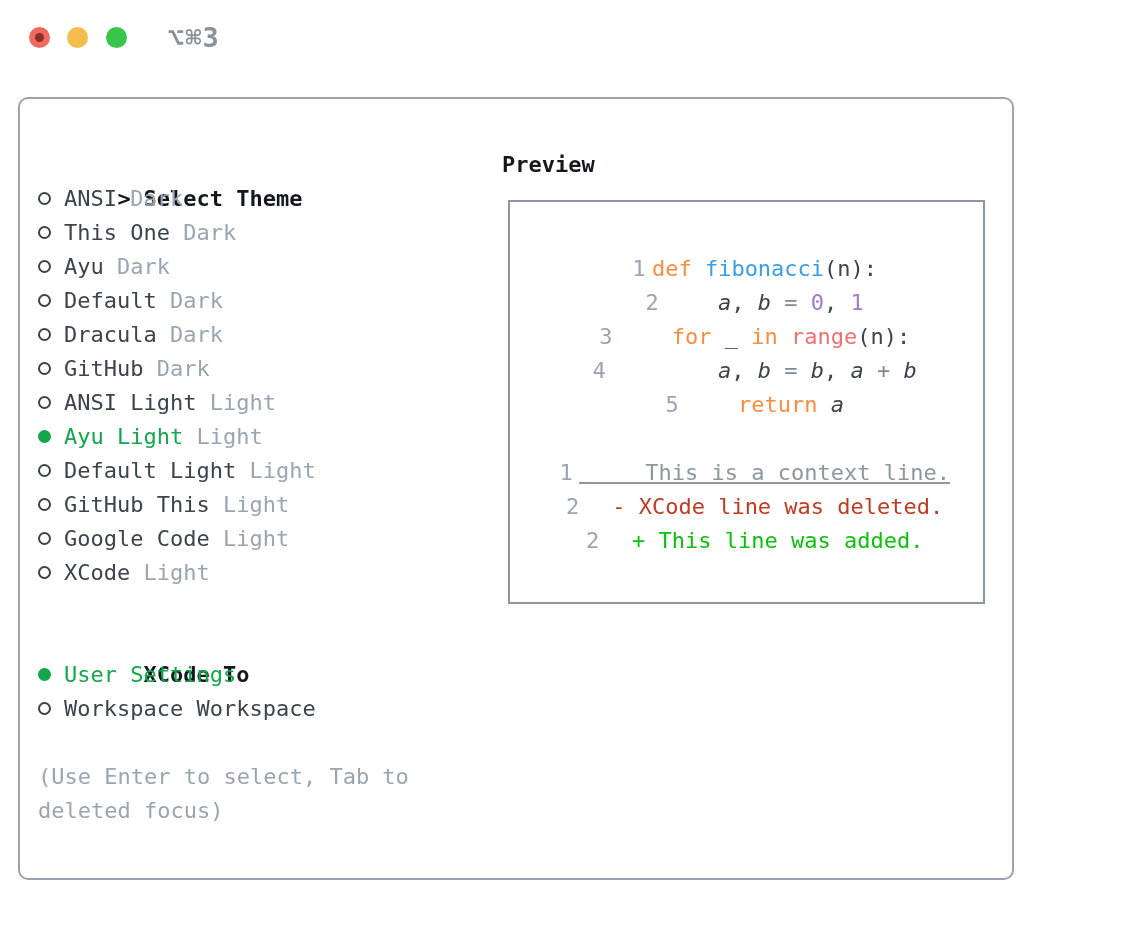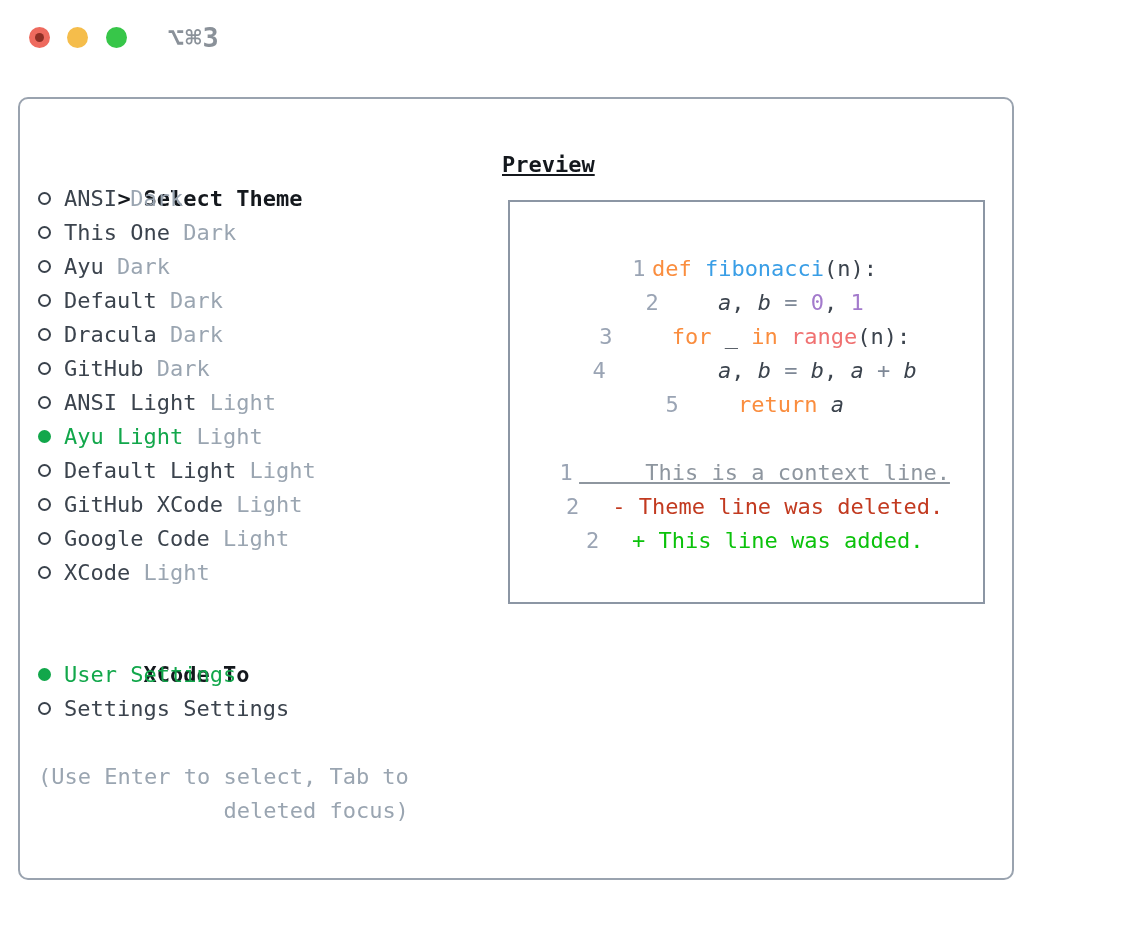--- a/index.html
+++ b/index.html
@@ -46,25 +46,25 @@
   .row{height:34px;line-height:34px;font-size:22px;white-space:pre;color:var(--text-dark);}
   .row.blank{height:34px;}
   .marker{display:inline-block;width:26px;color:var(--heading);font-weight:bold;}
   .dot{display:inline-block;width:13px;height:13px;border:2px solid #3a424c;border-radius:50%;
        vertical-align:middle;margin-top:-4px;}
   .dot.filled{background:var(--green-ui);border-color:var(--green-ui);}
   .item-name{color:var(--text-dark);text-align:right;}
   .theme-item.selected .item-name{color:var(--green-ui);}
   .variant{color:var(--muted);}
   .section-title{color:var(--heading);font-weight:bold;}
-  .hint{color:var(--muted);text-align:right;}
+  .hint{color:var(--muted);}
 
   
   .preview-title{position:absolute;left:482px;top:49px;height:34px;line-height:34px;
-                 font-size:22px;font-weight:bold;color:var(--heading);text-decoration:underline;}
+                 font-size:22px;font-weight:bold;color:var(--heading);}
   .preview-box{position:absolute;left:488px;top:101px;width:477px;height:404px;
                border:2px solid var(--preview-border);padding:50px 10px 0 20px;background:#fff;text-align:center;}
   .crow{height:34px;line-height:34px;font-size:22px;white-space:pre;}
   .ln{display:inline-block;width:26px;color:var(--line-number);}
   .c-kw{color:var(--kw);}
   .c-fn{color:var(--fn);}
   .c-num{color:var(--const);}
   .c-call{color:var(--call);margin-top:36px;}
   .c-var{color:var(--text-dark);font-style:italic;}
   .c-op{color:var(--op);}
@@ -95,34 +95,34 @@
     <div id="theme-list">
         <div class="row theme-item"><span class="marker"><span class="dot"></span></span><span class="item-name">ANSI</span><span class="variant"> Dark</span></div>
         <div class="row theme-item"><span class="marker"><span class="dot"></span></span><span class="item-name">This One</span><span class="variant"> Dark</span></div>
         <div class="row theme-item"><span class="marker"><span class="dot"></span></span><span class="item-name">Ayu</span><span class="variant"> Dark</span></div>
         <div class="row theme-item"><span class="marker"><span class="dot"></span></span><span class="item-name">Default</span><span class="variant"> Dark</span></div>
         <div class="row theme-item"><span class="marker"><span class="dot"></span></span><span class="item-name">Dracula</span><span class="variant"> Dark</span></div>
         <div class="row theme-item"><span class="marker"><span class="dot"></span></span><span class="item-name">GitHub</span><span class="variant"> Dark</span></div>
         <div class="row theme-item"><span class="marker"><span class="dot"></span></span><span class="item-name">ANSI Light</span><span class="variant"> Light</span></div>
         <div class="row theme-item selected"><span class="marker"><span class="dot filled"></span></span><span class="item-name">Ayu Light</span><span class="variant"> Light</span></div>
         <div class="row theme-item"><span class="marker"><span class="dot"></span></span><span class="item-name">Default Light</span><span class="variant"> Light</span></div>
-        <div class="row theme-item"><span class="marker"><span class="dot"></span></span><span class="item-name">GitHub XCode</span><span class="variant"> Light</span></div>
+        <div class="row theme-item"><span class="marker"><span class="dot"></span></span><span class="item-name">GitHub This</span><span class="variant"> Light</span></div>
         <div class="row theme-item"><span class="marker"><span class="dot"></span></span><span class="item-name">Google Code</span><span class="variant"> Light</span></div>
         <div class="row theme-item"><span class="marker"><span class="dot"></span></span><span class="item-name">XCode</span><span class="variant"> Light</span></div>
       </div>
 
     <div class="row blank"></div>
 
     <div class="row">
       <span class="marker"></span><span class="section-title">XCode To</span>
     </div>
 
     <div id="apply-options">
         <div class="row theme-item selected"><span class="marker"><span class="dot filled"></span></span><span class="item-name">User Settings</span></div>
-        <div class="row theme-item"><span class="marker"><span class="dot"></span></span><span class="item-name">Settings Settings</span></div>
+        <div class="row theme-item"><span class="marker"><span class="dot"></span></span><span class="item-name">Workspace Workspace</span></div>
       </div>
 
     <div class="row blank"></div>
 
     <div id="hint-lines">
         <div class="row hint">(Use Enter to select, Tab to</div>
         <div class="row hint">deleted focus)</div>
       </div>
   </div>
 
@@ -130,18 +130,18 @@
 
   <div class="preview-box">
     <div id="preview-code">
         <div class="crow"><span class="ln">1</span><span class="c-kw">def </span><span class="c-fn">fibonacci</span><span class="c-pl">(n):</span></div>
         <div class="crow"><span class="ln">2</span><span class="c-pl">    </span><span class="c-var">a</span><span class="c-pl">, </span><span class="c-var">b</span><span class="c-pl"> </span><span class="c-op">=</span><span class="c-pl"> </span><span class="c-num">0</span><span class="c-pl">, </span><span class="c-num">1</span></div>
         <div class="crow"><span class="ln">3</span><span class="c-pl">    </span><span class="c-kw">for</span><span class="c-pl"> _ </span><span class="c-kw">in</span><span class="c-pl"> </span><span class="c-call">range</span><span class="c-pl">(n):</span></div>
         <div class="crow"><span class="ln">4</span><span class="c-pl">        </span><span class="c-var">a</span><span class="c-pl">, </span><span class="c-var">b</span><span class="c-pl"> </span><span class="c-op">=</span><span class="c-pl"> </span><span class="c-var">b</span><span class="c-pl">, </span><span class="c-var">a</span><span class="c-pl"> </span><span class="c-op">+</span><span class="c-pl"> </span><span class="c-var">b</span></div>
         <div class="crow"><span class="ln">5</span><span class="c-pl">    </span><span class="c-kw">return</span><span class="c-pl"> </span><span class="c-var">a</span></div>
         <div class="crow"><span class="ln"></span></div>
         <div class="crow"><span class="ln">1</span><span class="c-ctx">     This is a context line.</span></div>
-        <div class="crow"><span class="ln">2</span><span class="c-del">  - Theme line was deleted.</span></div>
+        <div class="crow"><span class="ln">2</span><span class="c-del">  - XCode line was deleted.</span></div>
         <div class="crow"><span class="ln">2</span><span class="c-add">  + This line was added.</span></div>
       </div>
   </div>
 
 </div>
 
 </body></html>

